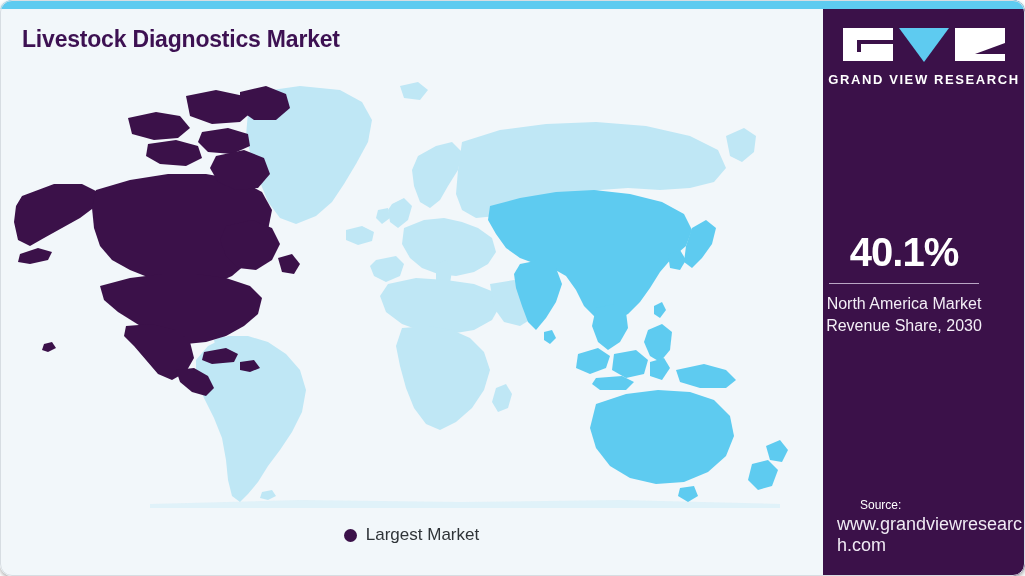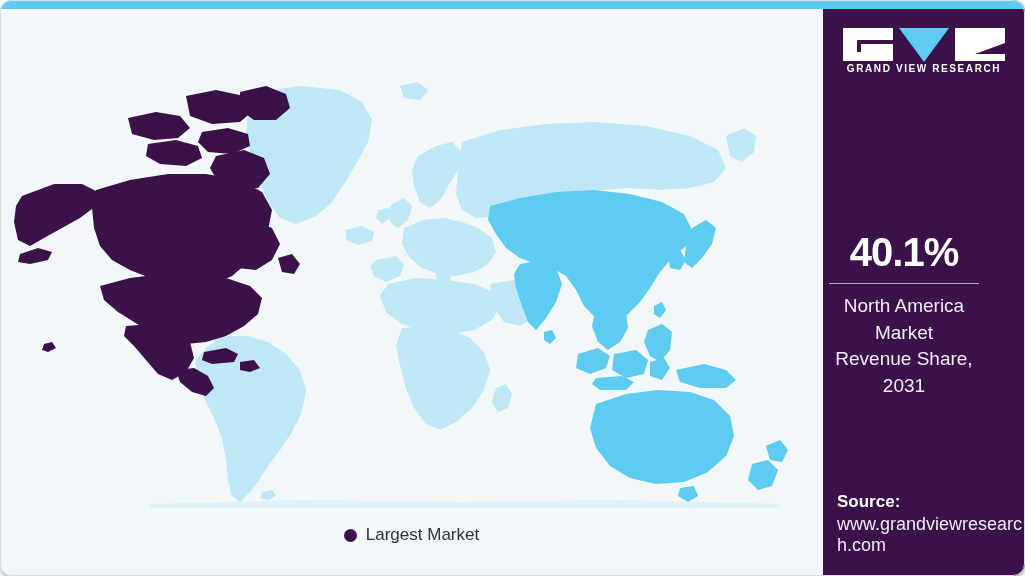--- a/index.html
+++ b/index.html
@@ -56,42 +56,43 @@
   .logo-g::after{
     content:"";position:absolute;left:14px;top:12px;width:4px;height:12px;background:#3b1149;
   }
   .logo-r::before{
     content:"";position:absolute;right:0;bottom:7px;width:0;height:0;
     border-left:30px solid transparent;border-bottom:11px solid #3b1149;
   }
   .logo-v{width:0;height:0;border-left:25px solid transparent;border-right:25px solid transparent;
           border-top:34px solid #5ecbf0;}
   .logo-word{
-    font-size:10px;font-weight:bold;color:#ffffff;letter-spacing:1.6px;
+    margin-top:9px;font-size:13px;font-weight:bold;color:#ffffff;letter-spacing:1.6px;
   }
 
   .stat-block{position:absolute;top:232px;left:0;width:162px;text-align:center;}
   .stat-value{font-size:40px;font-weight:bold;color:#ffffff;line-height:1;letter-spacing:-1px;}
   .stat-rule{width:150px;height:1px;background:#b9a6c4;margin:11px auto 9px auto;}
-  .stat-caption{font-size:19px;color:#f3eef6;line-height:1.4;}
+  .stat-caption{font-size:16px;color:#f3eef6;line-height:1.4;}
 
   .source-block{position:absolute;left:14px;bottom:20px;width:186px;text-align:left;}
-  .source-label{font-size:17px;font-weight:bold;color:#ffffff;}
+  .source-label{font-size:12px;font-weight:normal;color:#ffffff;margin-left:23px;}
   .source-url{font-size:18px;color:#f0eaf4;margin-top:2px;word-break:break-all;}
 </style>
 </head>
 <body>
 
 <div class="infographic">
 
   <div class="top-accent"></div>
 
   <div class="left-panel">
 
     <div class="titles">
+      <div class="chart-title">Livestock Diagnostics Market</div>
     </div>
 
     <div class="map-wrap">
       <svg viewBox="0 0 823 430" xmlns="http://www.w3.org/2000/svg">
         <rect x="0" y="0" width="823" height="430" fill="#f2f7fa"></rect>
 
         <g fill="#bfe7f5">
 
           <path d="M258 14 L300 8 L340 12 L362 24 L372 42 L368 64 L356 86 L344 106 L332 124 L316 138 L296 146 L280 140 L268 124 L260 104 L252 82 L246 58 L248 34 Z"></path>
 
@@ -210,21 +211,21 @@
         <span class="logo-v"></span>
         <span class="logo-r"></span>
       </div>
       <div class="logo-word">GRAND VIEW RESEARCH</div>
     </div>
 
     <div class="stat-block">
       <div class="stat-value">40.1%</div>
       <div class="stat-rule"></div>
       <div class="stat-caption">North America Market</div>
-      <div class="stat-caption">Revenue Share, 2031</div>
+      <div class="stat-caption">Revenue Share, 2030</div>
     </div>
 
     <div class="source-block">
       <div class="source-label">Source:</div>
       <div class="source-url">www.grandviewresearch.com</div>
     </div>
   </div>
 
   <div class="frame-border"></div>
 </div>

